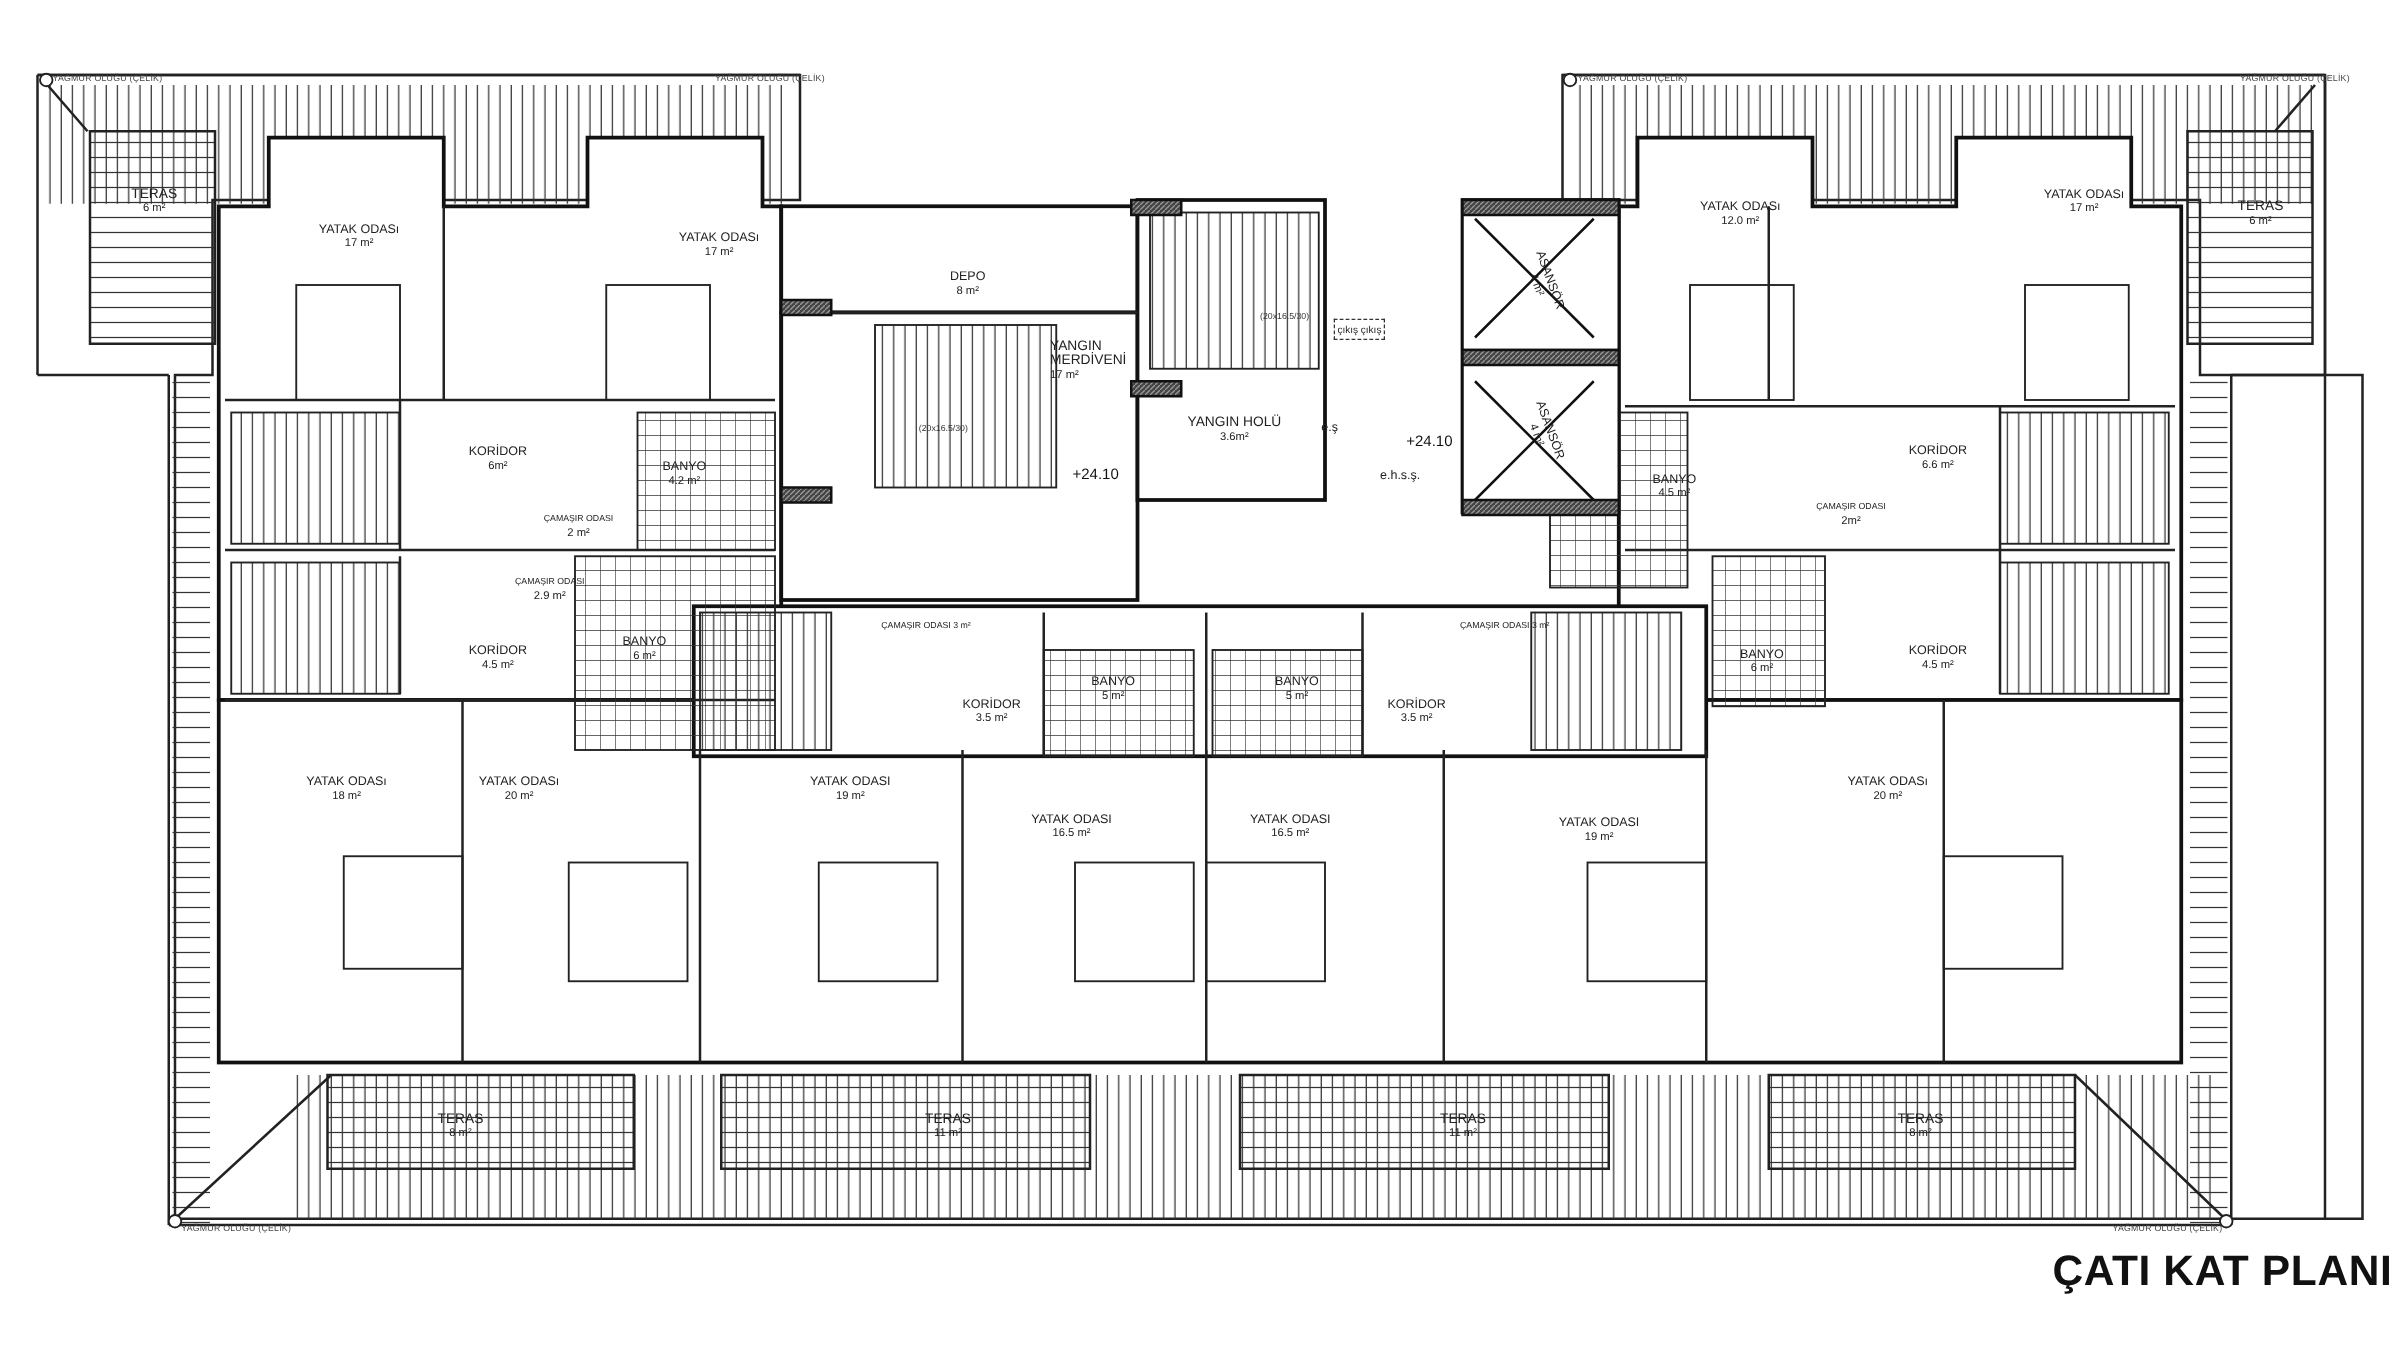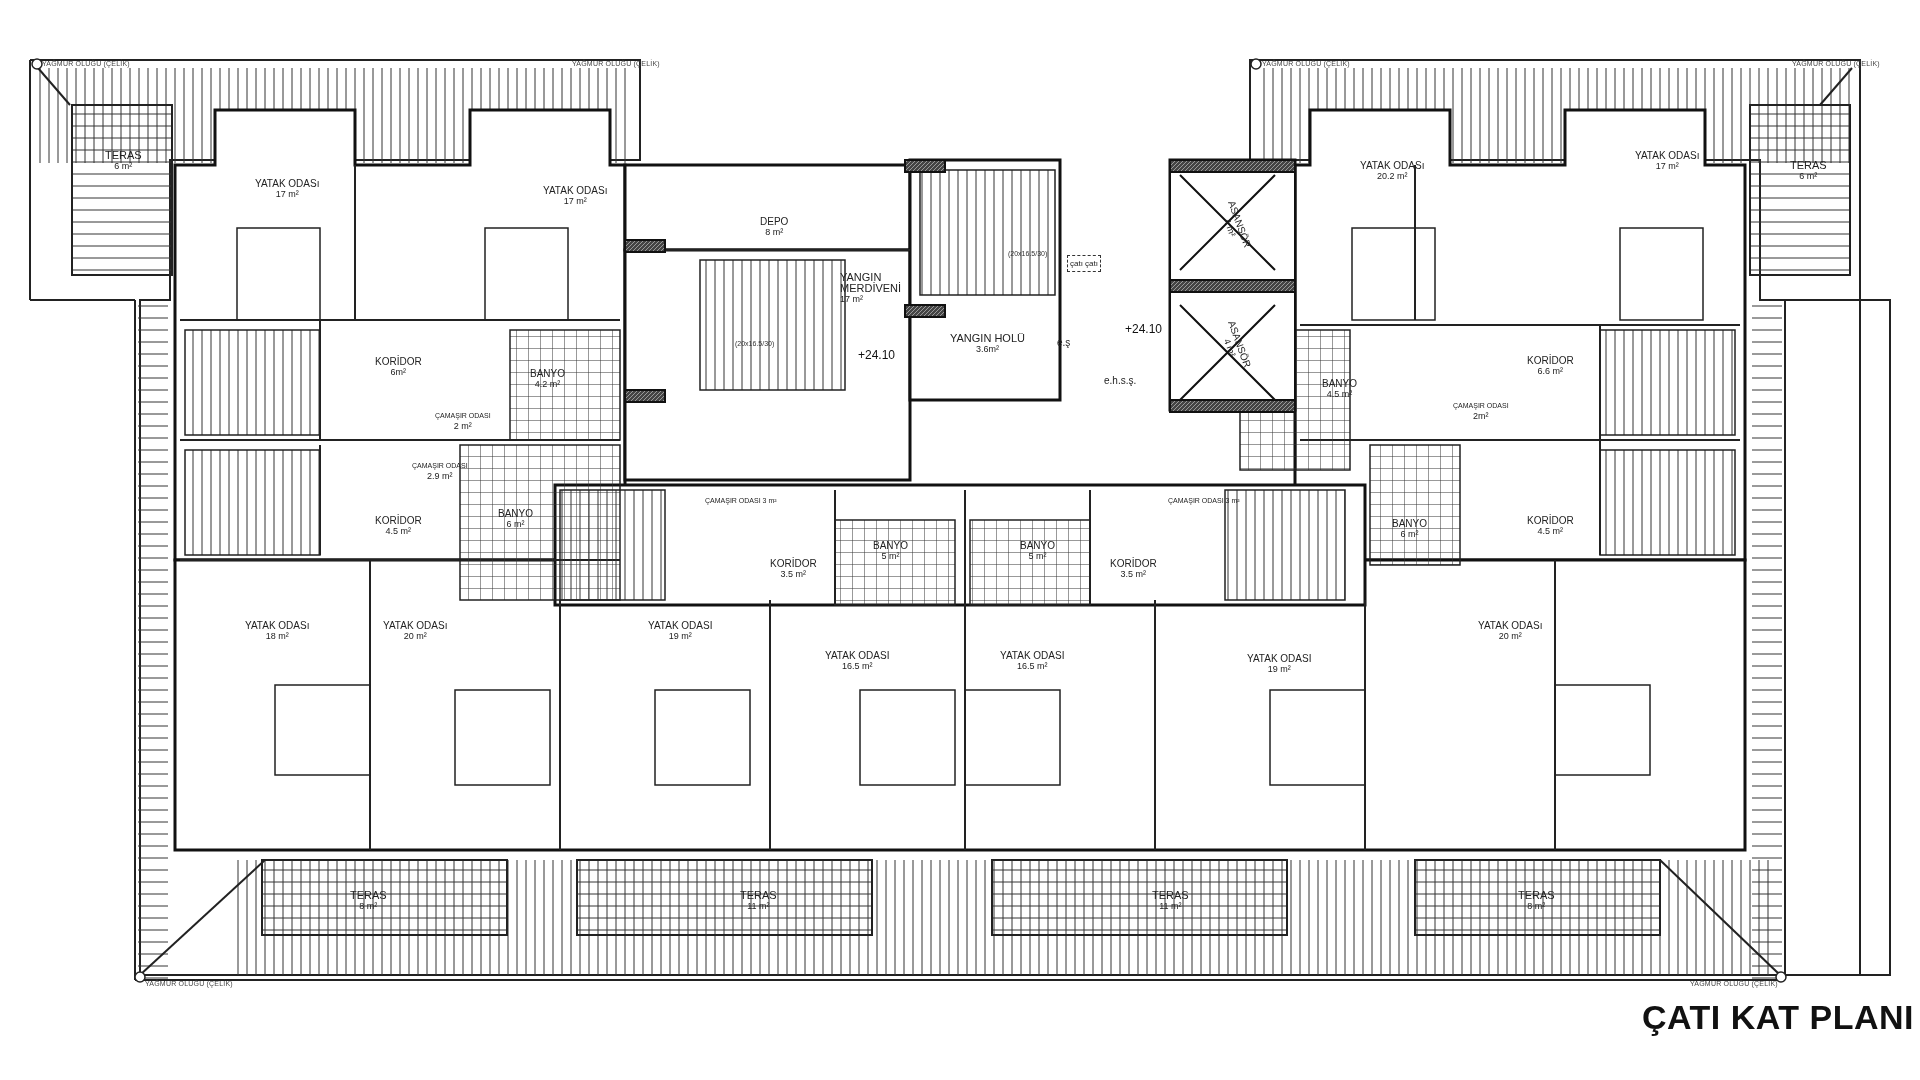--- a/index.html
+++ b/index.html
@@ -2,21 +2,21 @@
 <html><head>
 <meta charset="utf-8">
 <style>
   html,body{margin:0;padding:0;background:#fff;}
   body{width:1920px;height:1080px;position:relative;overflow:hidden;font-family:"Liberation Sans",sans-serif;color:#111;}
   #plan{position:absolute;left:0;top:0;width:1920px;height:1080px;}
   .lbl{position:absolute;font-size:10px;line-height:11px;text-align:center;white-space:nowrap;color:#222;}
   .lbl .a{display:block;font-size:9px;}
   .lbl.big{font-size:11px;}
   .gut{position:absolute;font-size:7px;color:#444;letter-spacing:0.2px;}
-  .lvl{position:absolute;font-size:12px;color:#111;}
+  .lvl{position:absolute;font-size:12px;color:#111;margin-top:24px;}
   .dim{position:absolute;font-size:7px;color:#333;}
   .title{position:absolute;right:6px;top:998px;font-size:34px;font-weight:700;letter-spacing:0.5px;color:#111;}
 </style>
 </head>
 <body>
 
 <svg id="plan" viewBox="0 0 1920 1080" xmlns="http://www.w3.org/2000/svg">
   <defs>
     <pattern id="vhatch" width="9" height="10" patternUnits="userSpaceOnUse">
         <line x1="4" y1="0" x2="4" y2="10" stroke="#333" stroke-width="1"></line>
@@ -174,30 +174,30 @@
 <div class="lbl" style="left:530px;top:368px"><span>BANYO</span><span class="a">4.2 m²</span></div>
 <div class="lbl" style="left:412px;top:460px;font-size:7px"><span>ÇAMAŞIR ODASI</span><span class="a">2.9 m²</span></div>
 <div class="lbl" style="left:375px;top:515px"><span>KORİDOR</span><span class="a">4.5 m²</span></div>
 <div class="lbl" style="left:498px;top:508px"><span>BANYO</span><span class="a">6 m²</span></div>
 
 <div class="lbl" style="left:760px;top:216px"><span>DEPO</span><span class="a">8 m²</span></div>
 <div class="lbl big" style="left:840px;top:272px;width:48px;white-space:normal;text-align:left"><span>YANGIN MERDİVENİ</span><span class="a">17 m²</span></div>
 <div class="lbl big" style="left:950px;top:333px;text-align:center"><span>YANGIN HOLÜ</span><span class="a">3.6m²</span></div>
 <div class="lbl" style="left:1057px;top:337px">e.ş</div>
 <div class="lbl" style="left:1104px;top:375px">e.h.s.ş.</div>
-<div class="lbl" style="left:1067px;top:255px;font-size:8px;border:1px dashed #333;padding:2px">çatı çatı</div>
+<div class="lbl" style="left:1067px;top:255px;font-size:8px;border:1px dashed #333;padding:2px">çıkış çıkış</div>
 <div class="lbl" style="left:1210px;top:215px;transform:rotate(70deg)"><span>ASANSÖR</span><span class="a">4 m²</span></div>
 <div class="lbl" style="left:1210px;top:335px;transform:rotate(70deg)"><span>ASANSÖR</span><span class="a">4 m²</span></div>
 <div class="lvl" style="left:858px;top:348px">+24.10</div>
 <div class="lvl" style="left:1125px;top:322px">+24.10</div>
 <div class="dim" style="left:735px;top:340px">(20x16.5/30)</div>
 <div class="dim" style="left:1008px;top:250px">(20x16.5/30)</div>
 
 <div class="lbl big" style="left:1790px;top:160px"><span>TERAS</span><span class="a">6 m²</span></div>
-<div class="lbl" style="left:1360px;top:160px"><span>YATAK ODASı</span><span class="a">20.2 m²</span></div>
+<div class="lbl" style="left:1360px;top:160px"><span>YATAK ODASı</span><span class="a">12.0 m²</span></div>
 <div class="lbl" style="left:1635px;top:150px"><span>YATAK ODASı</span><span class="a">17 m²</span></div>
 <div class="lbl" style="left:1527px;top:355px"><span>KORİDOR</span><span class="a">6.6 m²</span></div>
 <div class="lbl" style="left:1453px;top:400px;font-size:7px"><span>ÇAMAŞIR ODASI</span><span class="a">2m²</span></div>
 <div class="lbl" style="left:1322px;top:378px"><span>BANYO</span><span class="a">4.5 m²</span></div>
 <div class="lbl" style="left:1527px;top:515px"><span>KORİDOR</span><span class="a">4.5 m²</span></div>
 <div class="lbl" style="left:1392px;top:518px"><span>BANYO</span><span class="a">6 m²</span></div>
 
 <div class="lbl" style="left:705px;top:495px;font-size:7px"><span>ÇAMAŞIR ODASI</span> <span>3 m²</span></div>
 <div class="lbl" style="left:770px;top:558px"><span>KORİDOR</span><span class="a">3.5 m²</span></div>
 <div class="lbl" style="left:873px;top:540px"><span>BANYO</span><span class="a">5 m²</span></div>

